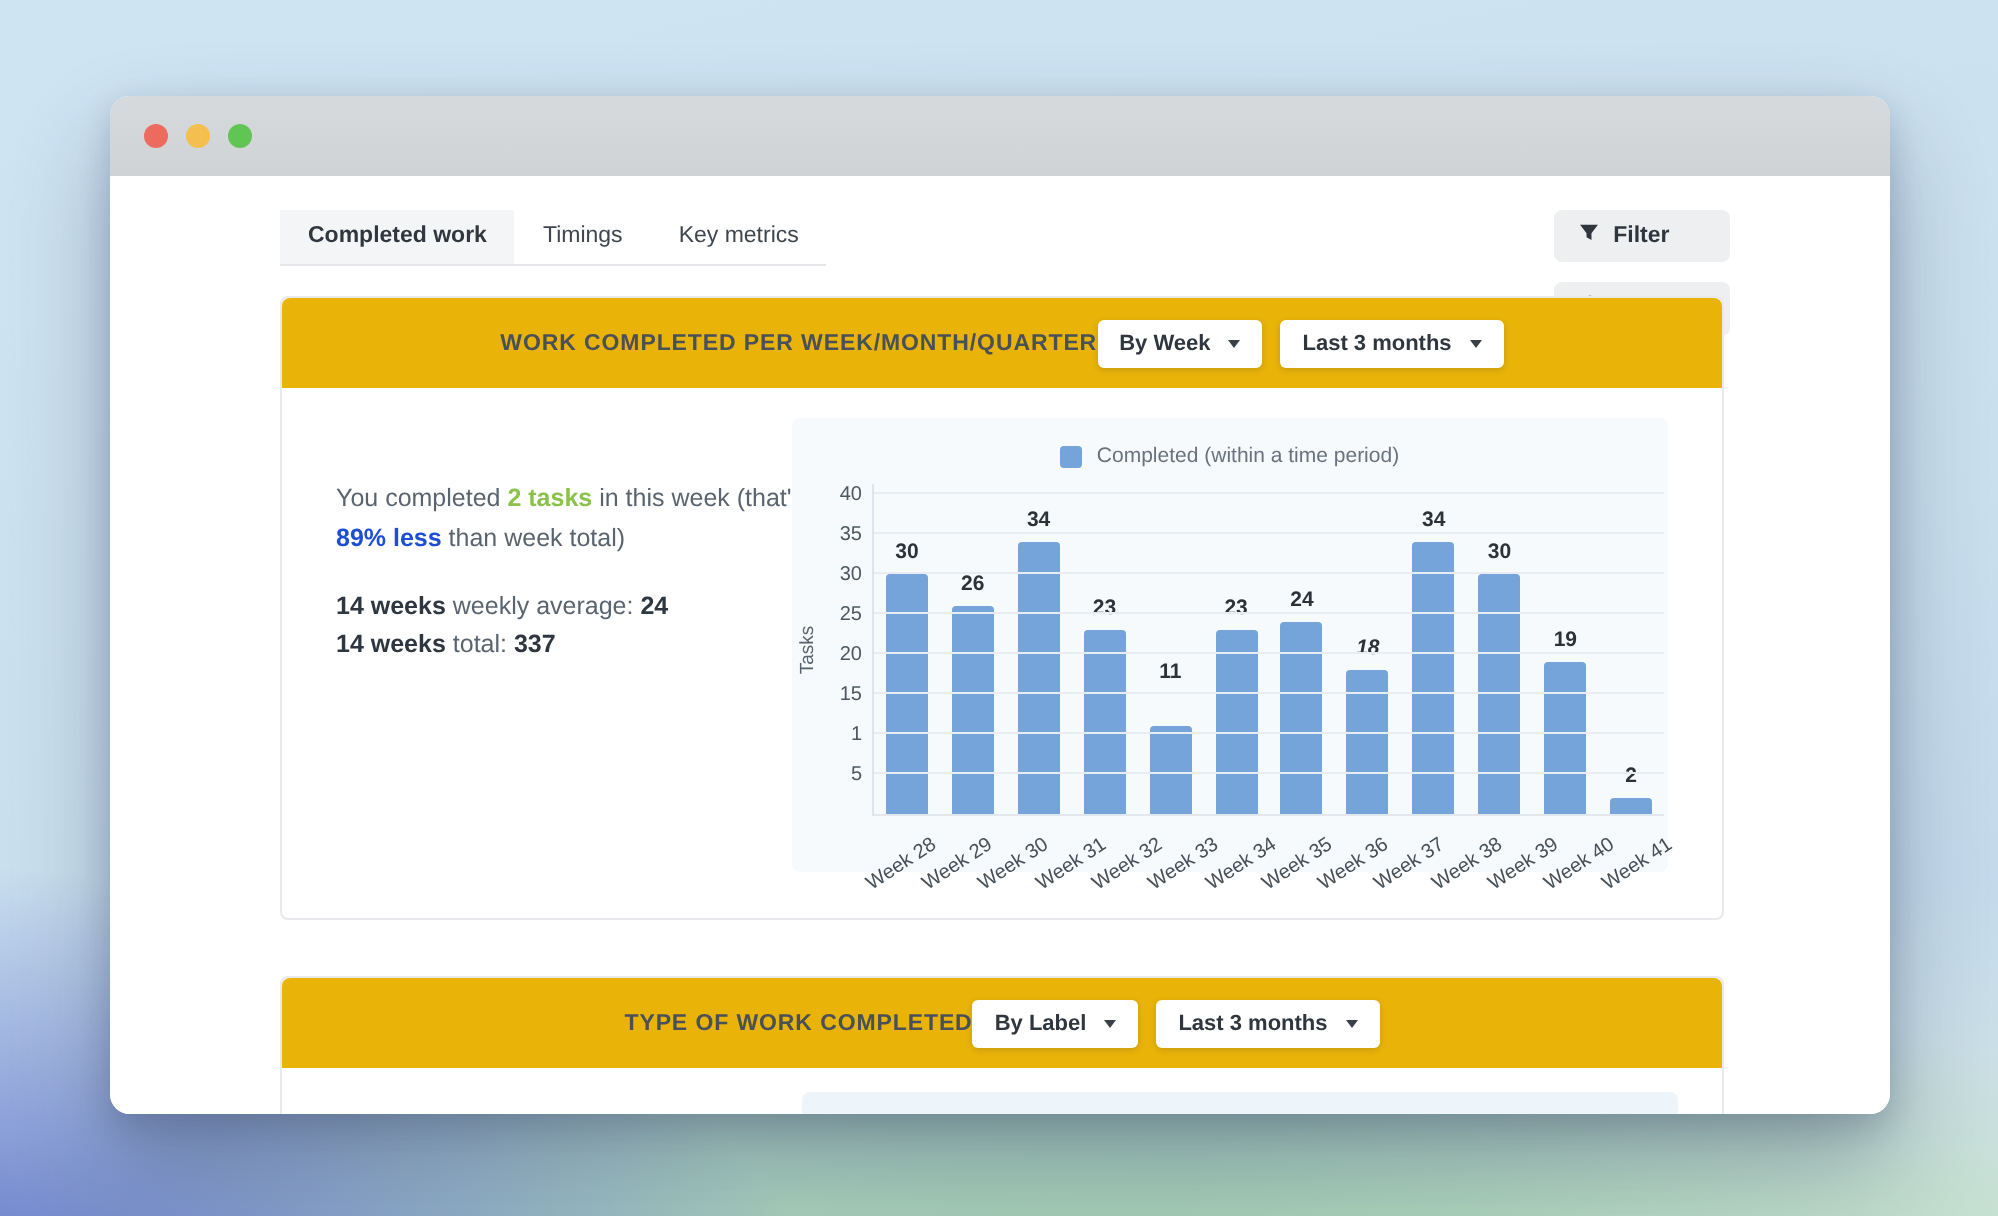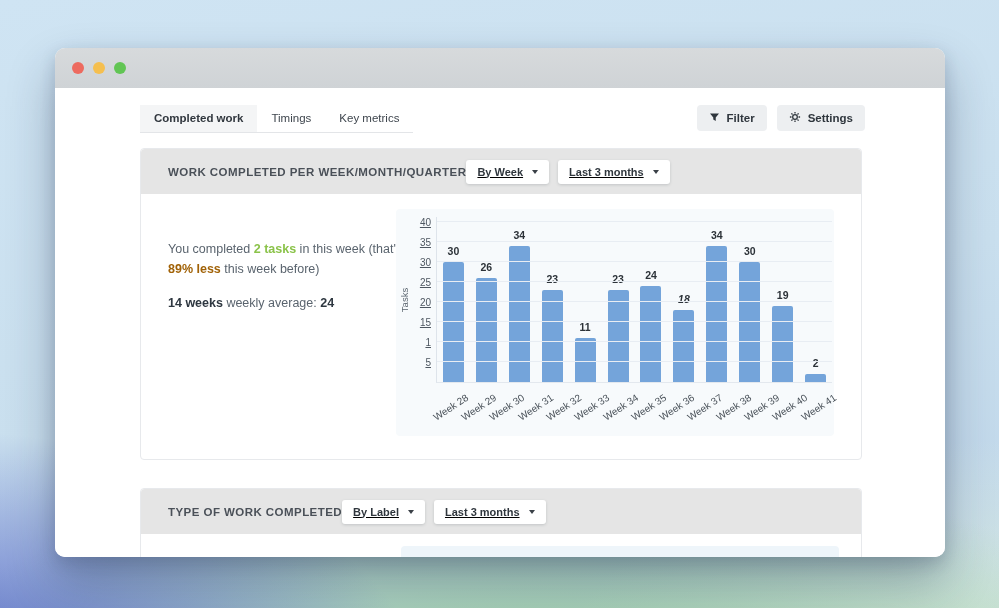--- a/index.html
+++ b/index.html
@@ -20,60 +20,60 @@
   .light { width:12px; height:12px; border-radius:50%; }
   .light.red { background:#ed6a5f; } .light.yellow { background:#f5bf4f; }
   .light.green { background:#61c554; }
   .win-body { position:relative; height:469px; background:#fff; }
 
   .topbar { position:absolute; left:85px; right:80px; top:17px;
     display:flex; justify-content:space-between; align-items:flex-start; }
   .tabs { display:inline-flex; border-bottom:1px solid #e3e5e8; }
   .tab { padding:7px 14px 8px; font-size:11.5px; color:#3f464e; cursor:pointer; }
   .tab.active { background:#f4f5f6; font-weight:700; color:#31373e; }
-  .toolbar { display:flex; gap:10px; }
+  .toolbar { display:flex; gap:10px;flex-direction:column; }
   .tool-btn { display:flex; align-items:center; gap:7px; background:#edeff1;
     border-radius:4px; padding:6px 12px; font-size:11.5px; font-weight:600;
     color:#2f363d; cursor:pointer; }
 
   .card { position:absolute; left:85px; right:83px; background:#fff;
     border:1px solid #e7e9ec; border-radius:4px; }
   .card1 { top:60px; height:312px; }
   .card2 { top:400px; height:210px; }
-  .card-header { height:45px; background:#e5e5e5; display:flex; align-items:center;
-    justify-content:flex-start; padding:0 27px; border-radius:4px 4px 0 0; }
+  .card-header { height:45px; background:#eab308; display:flex; align-items:center;
+    justify-content:center; padding:0 27px; border-radius:4px 4px 0 0; }
   .card-title { font-size:11.5px; font-weight:700; letter-spacing:.45px; color:#4a5058; }
-  .header-controls { display:flex; gap:9px;text-decoration:underline; }
+  .header-controls { display:flex; gap:9px; }
   .dropdown { background:#fff; border-radius:3px; padding:6px 11px; font-size:11px;
     font-weight:600; color:#2f363d; display:flex; align-items:center; gap:9px;
     box-shadow:0 1px 3px rgba(40,50,60,.18); cursor:pointer; }
   .caret { width:0; height:0; border-left:3.5px solid transparent;
     border-right:3.5px solid transparent; border-top:4.5px solid #3a4047; }
 
   .card-body { position:relative; height:calc(100% - 45px); }
   .summary { position:absolute; left:27px; top:45px; width:240px;
     font-size:12.5px; line-height:20px; color:#5a646e; }
   .green-text { color:#8bc34a; font-weight:600; }
-  .red-text { color:#a16207; font-weight:600;margin-top:18px; }
+  .red-text { color:#1d4ed8; font-weight:600;margin-top:18px; }
   .stats { margin-top:15px; }
   .stat-row { font-size:12.5px; line-height:19px; color:#5a646e; }
   .stat-row b { color:#2e3740; }
 
   .chart-widget { position:absolute; left:255px; top:15px; width:438px; height:227px;
     background:#f7fafc; border-radius:4px; }
   .legend { display:flex; justify-content:center; align-items:center; gap:7px;
     padding-top:13px; }
   .legend-swatch { width:11px; height:11px; border-radius:2px; }
   .legend-label { font-size:10.5px; color:#6a737d; }
   .chart-area { display:flex; margin-top:8px; }
   .ylabel-col { width:16px; position:relative; height:166px; }
   .ylabel { position:absolute; top:50%; left:50%;
     transform:translate(-50%,-50%) rotate(-90deg); font-size:9.5px; color:#59636d; }
   .yticks-col { width:24px; position:relative; height:166px; }
-  .ytick { position:absolute; right:5px; font-size:10px; color:#4e5761;text-decoration:underline; }
+  .ytick { position:absolute; right:5px; font-size:10px; color:#4e5761; }
   .main-col { flex:1; position:relative; padding-right:2px; }
   .plot { height:166px; position:relative; border-left:1px solid #dee4eb;
     border-bottom:1px solid #e3e8ee; }
   .gridline { position:absolute; left:0; right:0; height:1px; background:#e8edf3; }
   .bars { position:absolute; inset:0; display:flex; align-items:flex-end; }
   .bar-col { flex:1; display:flex; justify-content:center; align-items:flex-end;
     height:100%; position:relative; }
   .bar { width:21px; border-radius:2px 2px 0 0; }
   .bar-value { position:absolute; left:0; right:0; text-align:center;
     font-size:10.5px; font-weight:700; color:#2c3238; }
@@ -140,30 +140,37 @@
             <div class="dropdown">
               <span>Last 3 months</span>
               <span class="caret"></span>
             </div>
           </div>
         </div>
 
         <div class="card-body">
           <div class="summary">
             <div>
-              <span>You completed </span><span class="green-text">2 tasks</span><span> in this week (that's </span><span class="red-text">89% less</span><span> this week before)</span>
+              <span>You completed </span><span class="green-text">2 tasks</span><span> in this week (that's </span><span class="red-text">89% less</span><span> than week total)</span>
             </div>
             <div class="stats">
               <div class="stat-row">
                 <b>14 weeks</b><span> weekly average: </span><b>24</b>
               </div>
+              <div class="stat-row">
+                <b>14 weeks</b><span> total: </span><b>337</b>
+              </div>
             </div>
           </div>
 
           <div class="chart-widget">
+            <div class="legend">
+              <span class="legend-swatch" id="legend-swatch" style="background: rgb(116, 164, 218);"></span>
+              <span class="legend-label">Completed (within a time period)</span>
+            </div>
             <div class="chart-area">
               <div class="ylabel-col">
                 <span class="ylabel">Tasks</span>
               </div>
               <div class="yticks-col" id="yticks">
                   <span class="ytick" style="bottom: 15px;">5</span>
                   <span class="ytick" style="bottom: 35px;">1</span>
                   <span class="ytick" style="bottom: 55px; text-align: center;">15</span>
                   <span class="ytick" style="bottom: 75px;">20</span>
                   <span class="ytick" style="bottom: 95px;">25</span>
@@ -184,21 +191,21 @@
                       </div>
                       <div class="bar-col">
                         <div class="bar-value" style="bottom: 141px;">34</div>
                         <div class="bar" style="height: 136px; background: rgb(116, 164, 218);"></div>
                       </div>
                       <div class="bar-col">
                         <div class="bar-value" style="bottom: 97px;">23</div>
                         <div class="bar" style="height: 92px; background: rgb(116, 164, 218);"></div>
                       </div>
                       <div class="bar-col">
-                        <div class="bar-value" style="bottom: 49px;">11</div>
+                        <div class="bar-value" style="bottom: 65px;">11</div>
                         <div class="bar" style="height: 44px; background: rgb(116, 164, 218);"></div>
                       </div>
                       <div class="bar-col">
                         <div class="bar-value" style="bottom: 97px;">23</div>
                         <div class="bar" style="height: 92px; background: rgb(116, 164, 218);"></div>
                       </div>
                       <div class="bar-col">
                         <div class="bar-value" style="bottom: 101px;">24</div>
                         <div class="bar" style="height: 96px; background: rgb(116, 164, 218);"></div>
                       </div>

